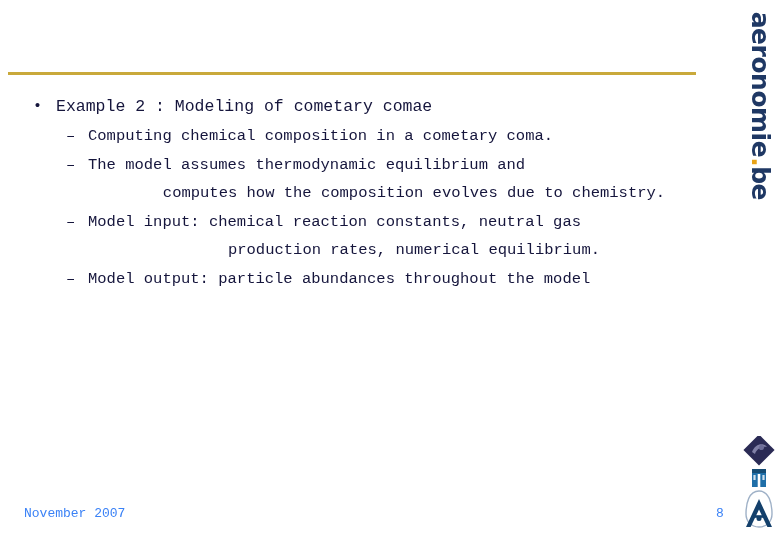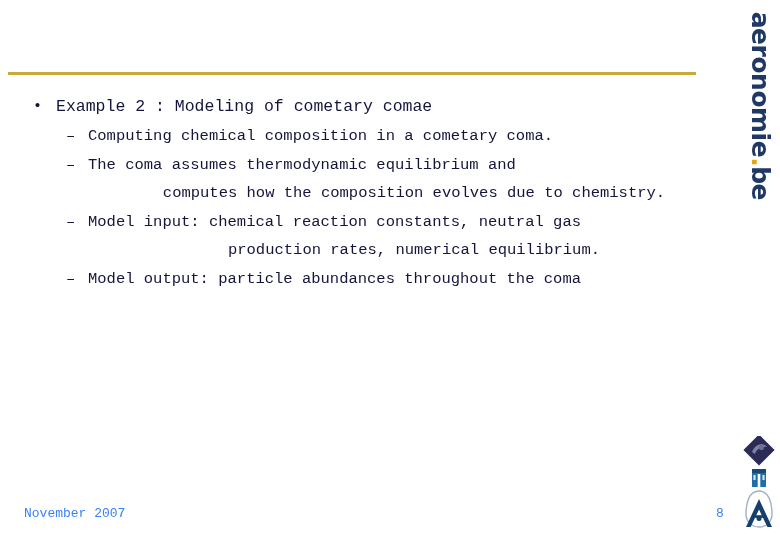--- a/index.html
+++ b/index.html
@@ -178,33 +178,33 @@
       <span>Example 2 : Modeling of cometary comae</span>
     </div>
 
     <div class="bullet-l2">
       <span class="marker">–</span>
       <span>Computing chemical composition in a cometary coma.</span>
     </div>
 
     <div class="bullet-l2">
       <span class="marker">–</span>
-      <span>The coma assumes thermodynamic equilibrium and</span>
+      <span>The model assumes thermodynamic equilibrium and</span>
       <span class="cont">computes how the composition evolves due to chemistry.</span>
     </div>
 
     <div class="bullet-l2">
       <span class="marker">–</span>
       <span>Model input: chemical reaction constants, neutral gas</span>
       <span class="cont">production rates, numerical equilibrium.</span>
     </div>
 
     <div class="bullet-l2">
       <span class="marker">–</span>
-      <span>Model output: particle abundances throughout the coma</span>
+      <span>Model output: particle abundances throughout the model</span>
     </div>
 
   </div>
 
   <div id="footer">
     <div id="footer-date">November 2007</div>
     <div id="footer-event">ESWW 2007</div>
     <div id="footer-page">8</div>
   </div>
 

